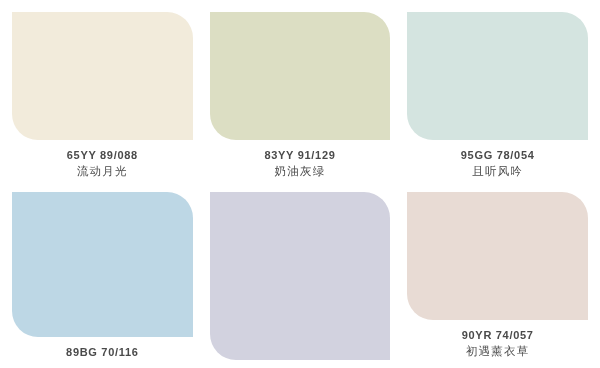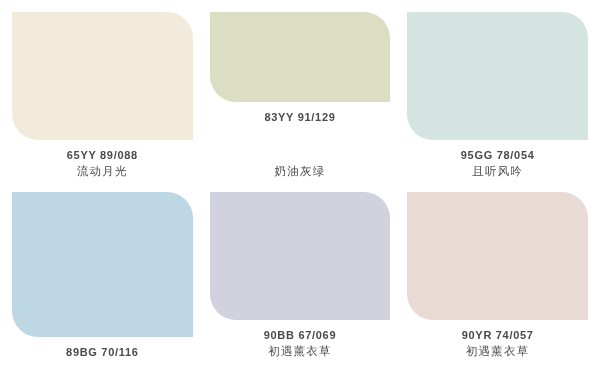--- a/index.html
+++ b/index.html
@@ -73,45 +73,41 @@
     <div class="swatch-caption">
       <div class="swatch-code" style="color: rgb(74, 74, 74);">65YY 89/088</div>
       <div class="swatch-name" style="color: rgb(74, 74, 74);">流动月光</div>
     </div>
   </div>
 
   <div class="swatch-card">
     <div class="swatch-chip" style="background-color: rgb(220, 222, 195);"></div>
     <div class="swatch-caption">
       <div class="swatch-code" style="color: rgb(74, 74, 74);">83YY 91/129</div>
-      <div class="swatch-name" style="color: rgb(74, 74, 74); margin-top: 38px;">奶油灰绿</div>
+      <div class="swatch-name" style="color: rgb(74, 74, 74);">奶油灰绿</div>
     </div>
   </div>
 
   <div class="swatch-card">
     <div class="swatch-chip" style="background-color: rgb(212, 228, 224);"></div>
     <div class="swatch-caption">
       <div class="swatch-code" style="color: rgb(74, 74, 74);">95GG 78/054</div>
       <div class="swatch-name" style="color: rgb(74, 74, 74);">且听风吟</div>
     </div>
   </div>
 
   <div class="swatch-card">
     <div class="swatch-chip" style="background-color: rgb(189, 215, 229);"></div>
     <div class="swatch-caption">
       <div class="swatch-code" style="color: rgb(74, 74, 74); text-align: center;">89BG 70/116</div>
     </div>
   </div>
 
   <div class="swatch-card">
     <div class="swatch-chip" style="background-color: rgb(210, 210, 223);"></div>
-    <div class="swatch-caption">
-      <div class="swatch-code" style="color: rgb(74, 74, 74);">90BB 67/069</div>
-      <div class="swatch-name" style="color: rgb(74, 74, 74);">初遇薰衣草</div>
-    </div>
   </div>
 
   <div class="swatch-card">
     <div class="swatch-chip" style="background-color: rgb(232, 219, 212);"></div>
     <div class="swatch-caption">
       <div class="swatch-code" style="color: rgb(74, 74, 74);">90YR 74/057</div>
       <div class="swatch-name" style="color: rgb(74, 74, 74);">初遇薰衣草</div>
     </div>
   </div>
 

